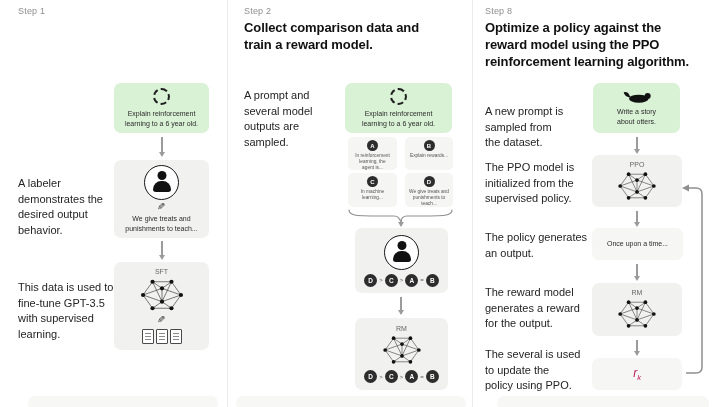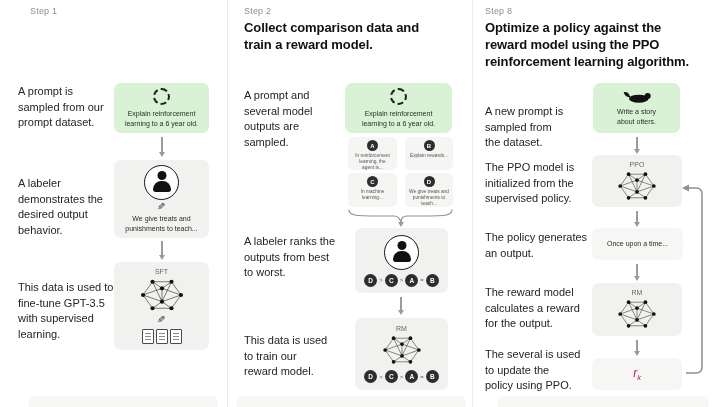--- a/index.html
+++ b/index.html
@@ -54,25 +54,22 @@
   .rk .sub{font-size:7.5px;vertical-align:sub}
   .fb-svg{position:absolute;left:0;top:0;pointer-events:none}
 </style>
 </head>
 <body>
 
 <div class="divider" style="left:227px"></div>
 <div class="divider" style="left:472px"></div>
 
 <div class="col" style="left:0;width:227px">
-  <div class="step" style="left:30px;top:6px">Step 1</div>
-
-  <div class="lbl" style="left:18px;top:84px;width:104px">A prompt is
-sampled from our
-prompt dataset.</div>
+  <div class="step" style="left:18px;top:6px">Step 1</div>
+
   <div class="box green" style="left:114px;top:83px;width:95px;height:50px">
     <div class="dashed-circle"></div>
     <div class="boxtext">Explain reinforcement
 learning to a 6 year old.</div>
   </div>
 
   <div class="v-arrow" style="left:161px;top:137px;height:16px"></div>
 
   <div class="lbl" style="left:18px;top:176px;width:104px">A labeler
 demonstrates the
@@ -164,41 +161,35 @@
     <div class="ct">We give treats and
 punishments to
 teach...</div>
   </div>
 
   <svg class="brace" style="left:119px;top:209px" width="107" height="14" viewBox="0 0 107 14">
     <path d="M2 1 C2 7 8 7 40 7 L47 7 C51 7 52 9 53.5 12 C55 9 56 7 60 7 L67 7 C99 7 105 7 105 1" fill="none" stroke="#8f8f8f" stroke-width="1.2" stroke-linecap="round"></path>
   </svg>
   <div class="v-arrow" style="left:172px;top:220px;height:3px"></div>
 
-  <div class="lbl" style="left:16px;top:234px;width:110px">A labeler ranks the
-outputs from best
-to worst.</div>
   <div class="box grey" style="left:127px;top:228px;width:93px;height:65px">
     <div class="person"></div>
     <div class="rank">
       <span class="rc">D</span>
       <span class="rs">&gt;</span>
       <span class="rc">C</span>
       <span class="rs">&gt;</span>
       <span class="rc">A</span>
       <span class="rs">=</span>
       <span class="rc">B</span>
     </div>
   </div>
 
   <div class="v-arrow" style="left:172px;top:297px;height:14px"></div>
 
-  <div class="lbl" style="left:16px;top:333px;width:105px">This data is used
-to train our
-reward model.</div>
   <div class="box grey" style="left:127px;top:318px;width:93px;height:72px">
     <div class="tag">RM</div>
     <svg class="net" width="42" height="32" viewBox="0 0 46 38">
       <line x1="3" y1="19" x2="13" y2="5"></line>
         <line x1="13" y1="5" x2="33" y2="5"></line>
         <line x1="33" y1="5" x2="43" y2="19"></line>
       <line x1="43" y1="19" x2="33" y2="33"></line>
         <line x1="33" y1="33" x2="13" y2="33"></line>
         <line x1="13" y1="33" x2="3" y2="19"></line>
       <line x1="3" y1="19" x2="23" y2="12"></line>
@@ -292,21 +283,21 @@
 
   <div class="lbl" style="left:12px;top:230px;width:115px">The policy generates
 an output.</div>
   <div class="box lightgrey" style="left:119px;top:228px;width:91px;height:32px">
     <div class="boxtext">Once upon a time...</div>
   </div>
 
   <div class="v-arrow" style="left:163px;top:264px;height:13px"></div>
 
   <div class="lbl" style="left:12px;top:285px;width:112px">The reward model
-calculates a reward
+generates a reward
 for the output.</div>
   <div class="box grey" style="left:119px;top:283px;width:90px;height:53px">
     <div class="tag">RM</div>
     <svg class="net" width="42" height="32" viewBox="0 0 46 38">
       <line x1="3" y1="19" x2="13" y2="5"></line>
         <line x1="13" y1="5" x2="33" y2="5"></line>
         <line x1="33" y1="5" x2="43" y2="19"></line>
       <line x1="43" y1="19" x2="33" y2="33"></line>
         <line x1="33" y1="33" x2="13" y2="33"></line>
         <line x1="13" y1="33" x2="3" y2="19"></line>

